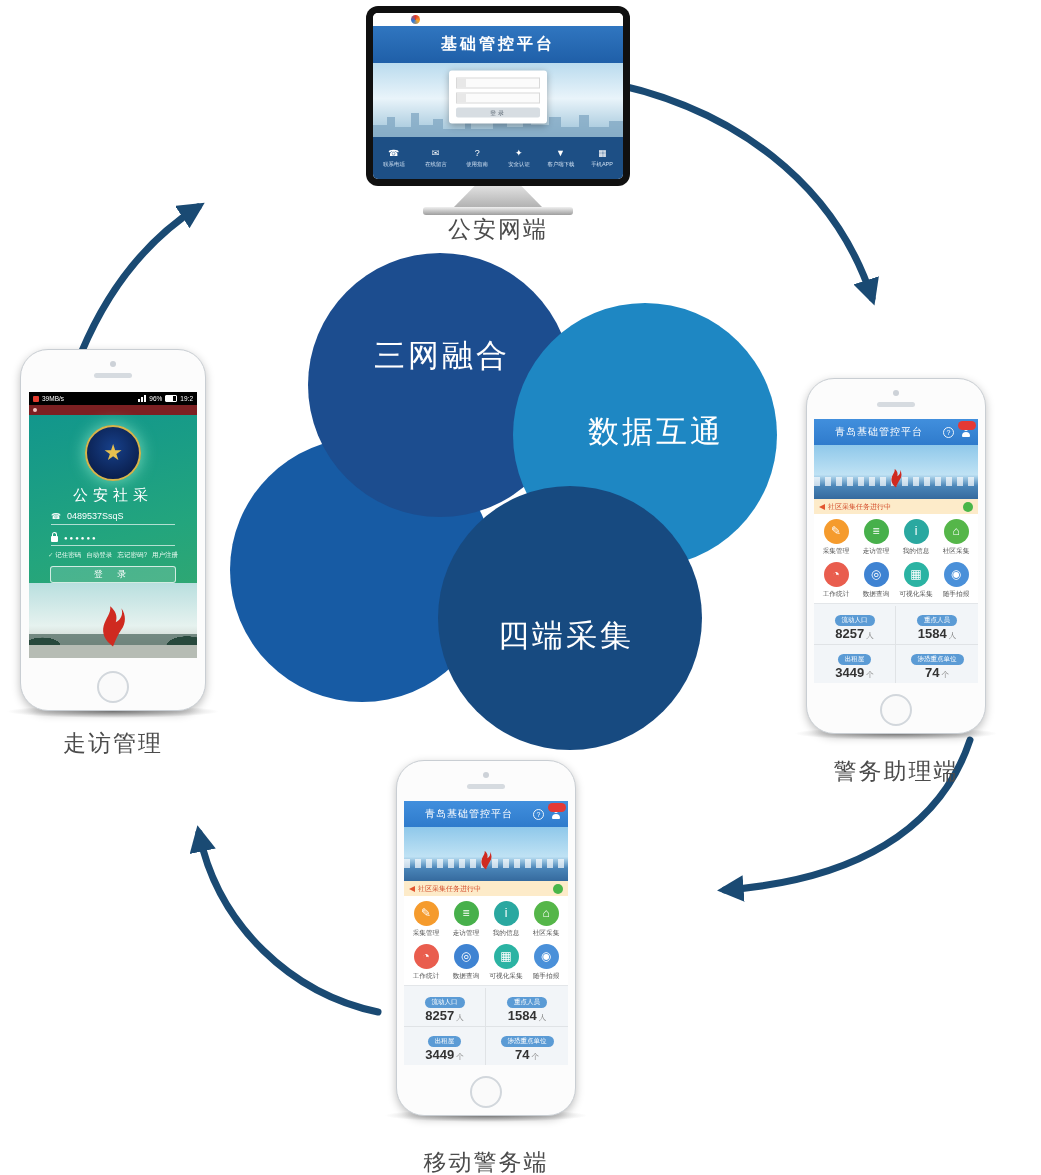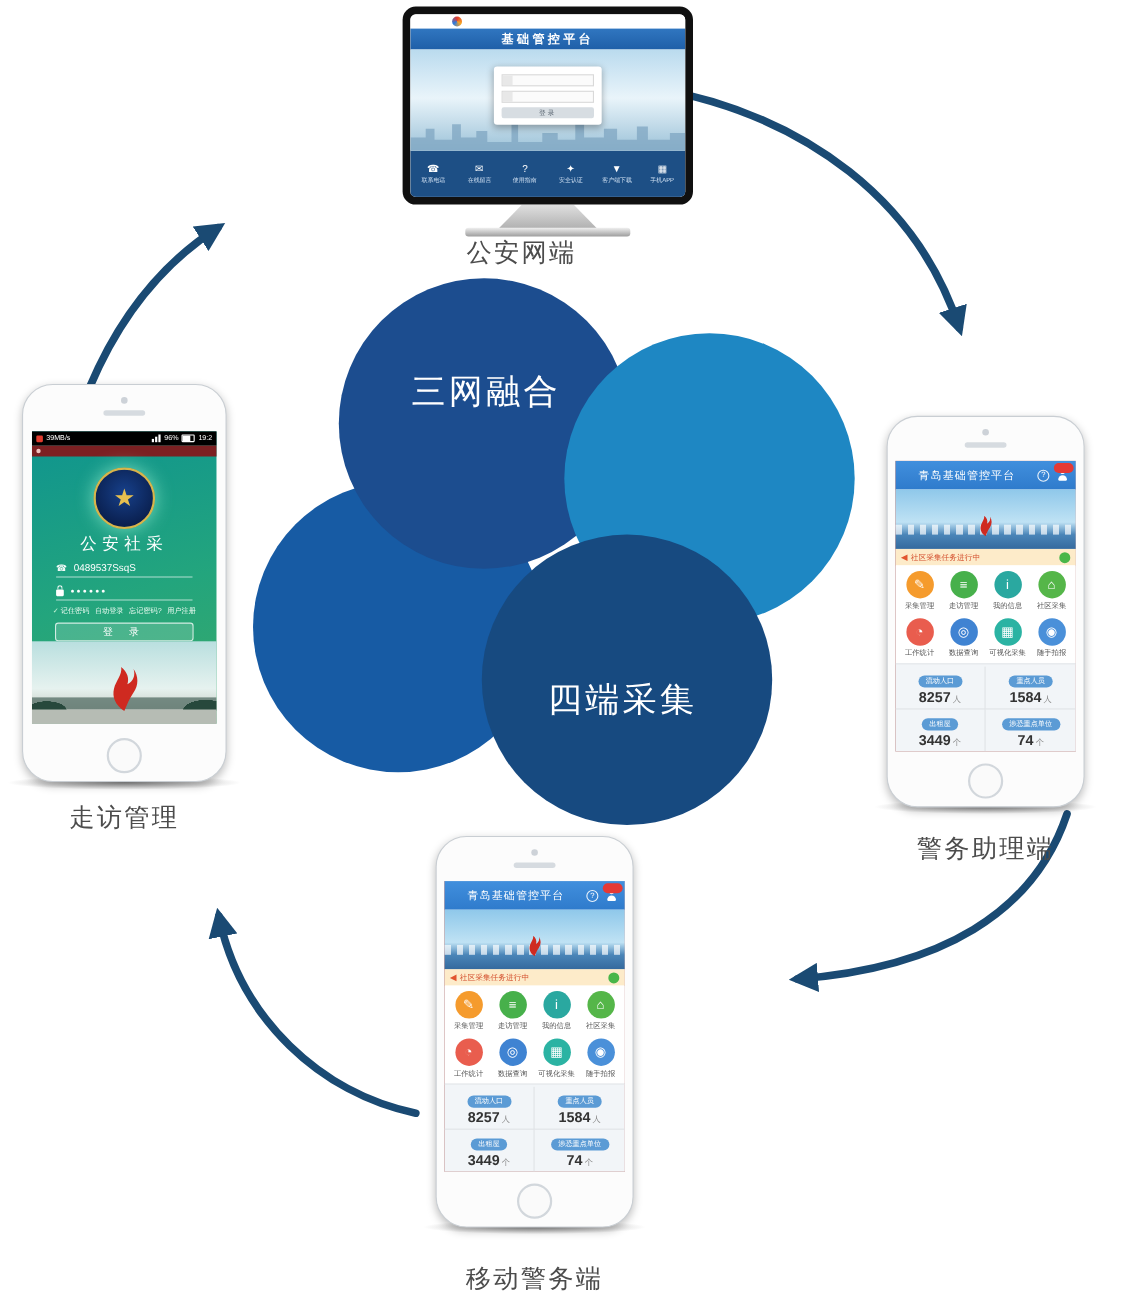--- a/index.html
+++ b/index.html
@@ -19,22 +19,22 @@
   .dev-label{position:absolute;z-index:6;color:#4c4c4c;font-size:23px;letter-spacing:2px;text-align:center;}
   .ph-shadow{position:absolute;z-index:4;height:13px;border-radius:50%;
              background:radial-gradient(ellipse at center,rgba(35,35,35,.5),rgba(35,35,35,0) 70%);}
 
   
   .monitor{position:absolute;left:366px;top:6px;width:264px;height:180px;background:#101010;
            border-radius:12px;padding:7px;box-sizing:border-box;z-index:5;}
   .m-screen{width:100%;height:100%;border-radius:5px;overflow:hidden;background:#fff;display:flex;flex-direction:column;}
   .m-top{height:13px;background:#fff;display:flex;align-items:center;padding-left:38px;gap:3px;flex:0 0 auto;}
   .m-logo{width:9px;height:9px;border-radius:50%;background:conic-gradient(#e23b2e,#f6a623,#2a7ae2,#e23b2e);}
-  .m-band{height:19px;background:linear-gradient(#3076c0,#1f5fa8);color:#fff;display:flex;flex:0 0 auto;
-          align-items:center;justify-content:center;font-size:11px;font-weight:bold;letter-spacing:3px;}
+  .m-band{height:37px;background:linear-gradient(#3076c0,#1f5fa8);color:#fff;display:flex;flex:0 0 auto;
+          align-items:center;justify-content:center;font-size:16px;font-weight:bold;letter-spacing:3px;}
   .m-hero{flex:1;position:relative;background:linear-gradient(180deg,#badbee 0%,#e9f4fa 48%,#9cc2d8 100%);}
   .m-skyline{position:absolute;bottom:0;left:0;width:100%;height:36px;}
   .m-card{position:absolute;left:50%;top:46%;transform:translate(-50%,-50%);width:98px;background:#fff;
           border-radius:3px;box-shadow:0 2px 7px rgba(0,0,0,.3);padding:7px 7px 6px;box-sizing:border-box;}
   .m-input{height:9px;border:1px solid #d9d9d9;background:#fbfbfb;margin-bottom:4px;display:flex;}
   .m-input i{width:9px;background:#e8e8e8;display:block;}
   .m-btn{height:10px;background:#d7dde2;border-radius:2px;color:#54606c;font-size:6px;
          display:flex;align-items:center;justify-content:center;letter-spacing:2px;}
   .m-footer{height:42px;background:#1d4f85;display:flex;align-items:center;flex:0 0 auto;}
   .m-fitem{flex:1;display:flex;flex-direction:column;align-items:center;gap:2px;color:#fff;}
@@ -45,21 +45,21 @@
   .m-base{position:absolute;left:423px;top:207px;width:150px;height:8px;border-radius:3px;z-index:4;
           background:linear-gradient(#f0f0f0,#9d9d9d);}
 
   
   .phone{position:absolute;background:#fcfcfc;border:1px solid #c9ced3;border-radius:28px;
          box-shadow:0 3px 8px rgba(0,0,0,.25);z-index:5;box-sizing:border-box;}
   .ph-cam{position:absolute;top:11px;left:50%;transform:translateX(-50%);width:6px;height:6px;border-radius:50%;background:#cdd2d8;}
   .ph-speaker{position:absolute;top:23px;left:50%;transform:translateX(-50%);width:38px;height:5px;border-radius:3px;background:#d6dbe0;}
   .ph-home{position:absolute;bottom:7px;left:50%;transform:translateX(-50%);width:32px;height:32px;
            border:2px solid #d2d7dc;border-radius:50%;background:#fafafa;box-sizing:border-box;}
-  .ph-screen{position:absolute;overflow:hidden;background:#7f1d1d;}
+  .ph-screen{position:absolute;overflow:hidden;background:#c2410c;}
 
   
   .pa{height:100%;display:flex;flex-direction:column;background:#fff;position:relative;}
   .pa-header{height:26px;background:linear-gradient(#418fdd,#2f7bcc);color:#fff;display:flex;
              align-items:center;padding:0 7px;gap:6px;flex:0 0 auto;}
   .pa-title{flex:1;text-align:center;font-size:10px;letter-spacing:1px;}
   .pa-hq{width:11px;height:11px;border:1px solid rgba(255,255,255,.9);border-radius:50%;
          line-height:10px;text-align:center;box-sizing:border-box;font-size:7px;}
   .pa-huser{position:relative;width:11px;height:10px;display:inline-block;}
   .pa-huser::before{content:"";position:absolute;left:3.5px;top:0;width:4px;height:4px;border-radius:50%;background:#fff;}
@@ -141,20 +141,21 @@
     <path class="arc" d="M970 740 C940 830 855 880 725 890" stroke="#1a4a73"></path>
     <path class="arc" d="M378 1012 C292 994 218 926 199 833" stroke="#1a4a73"></path>
     <path class="arc" d="M40 600 C38 400 100 270 198 207" stroke="#1a4a73"></path>
   </svg>
 
   <div class="bubble" style="left: 230px; top: 438px; background: rgb(23, 91, 164);"></div>
   <div class="bubble" style="left: 308px; top: 253px; background: rgb(28, 77, 143);"></div>
   <div class="bubble" style="left: 513px; top: 303px; background: rgb(30, 135, 195);"></div>
   <div class="bubble" style="left: 438px; top: 486px; background: rgb(23, 74, 128);"></div>
   <div class="bubble-label" style="left:442px;top:356px;">三网融合</div>
+  <div class="bubble-label" style="left:656px;top:432px;">数据互通</div>
   <div class="bubble-label" style="left:566px;top:636px;">四端采集</div>
 
   <div class="monitor">
     <div class="m-screen">
       <div class="m-top">
         <span class="m-logo"></span>
       </div>
       <div class="m-band">基础管控平台</div>
       <div class="m-hero">
         <svg class="m-skyline" viewBox="0 0 250 36" preserveAspectRatio="none">
@@ -193,21 +194,21 @@
           </div>
         <div class="m-fitem">
             <span class="g">▦</span>
             <span class="t">手机APP</span>
           </div>
       </div>
     </div>
   </div>
   <div class="m-stand"></div>
   <div class="m-base"></div>
-  <div class="dev-label" style="left:409px;top:214px;width:130px;text-align:center;">公安网端</div>
+  <div class="dev-label" style="left:433px;top:214px;width:130px;text-align:center;">公安网端</div>
 
   <div class="ph-shadow" style="left:6px;top:705px;width:214px;"></div>
   <div class="phone" style="left:20px;top:349px;width:186px;height:362px;">
     <span class="ph-cam"></span>
     <span class="ph-speaker"></span>
     <div class="ph-screen" style="left:8px;right:8px;top:42px;bottom:52px;">
       <div class="ia">
         <div class="ia-status">
           <span class="ia-rec"></span>
           <span>39MB/s</span>

